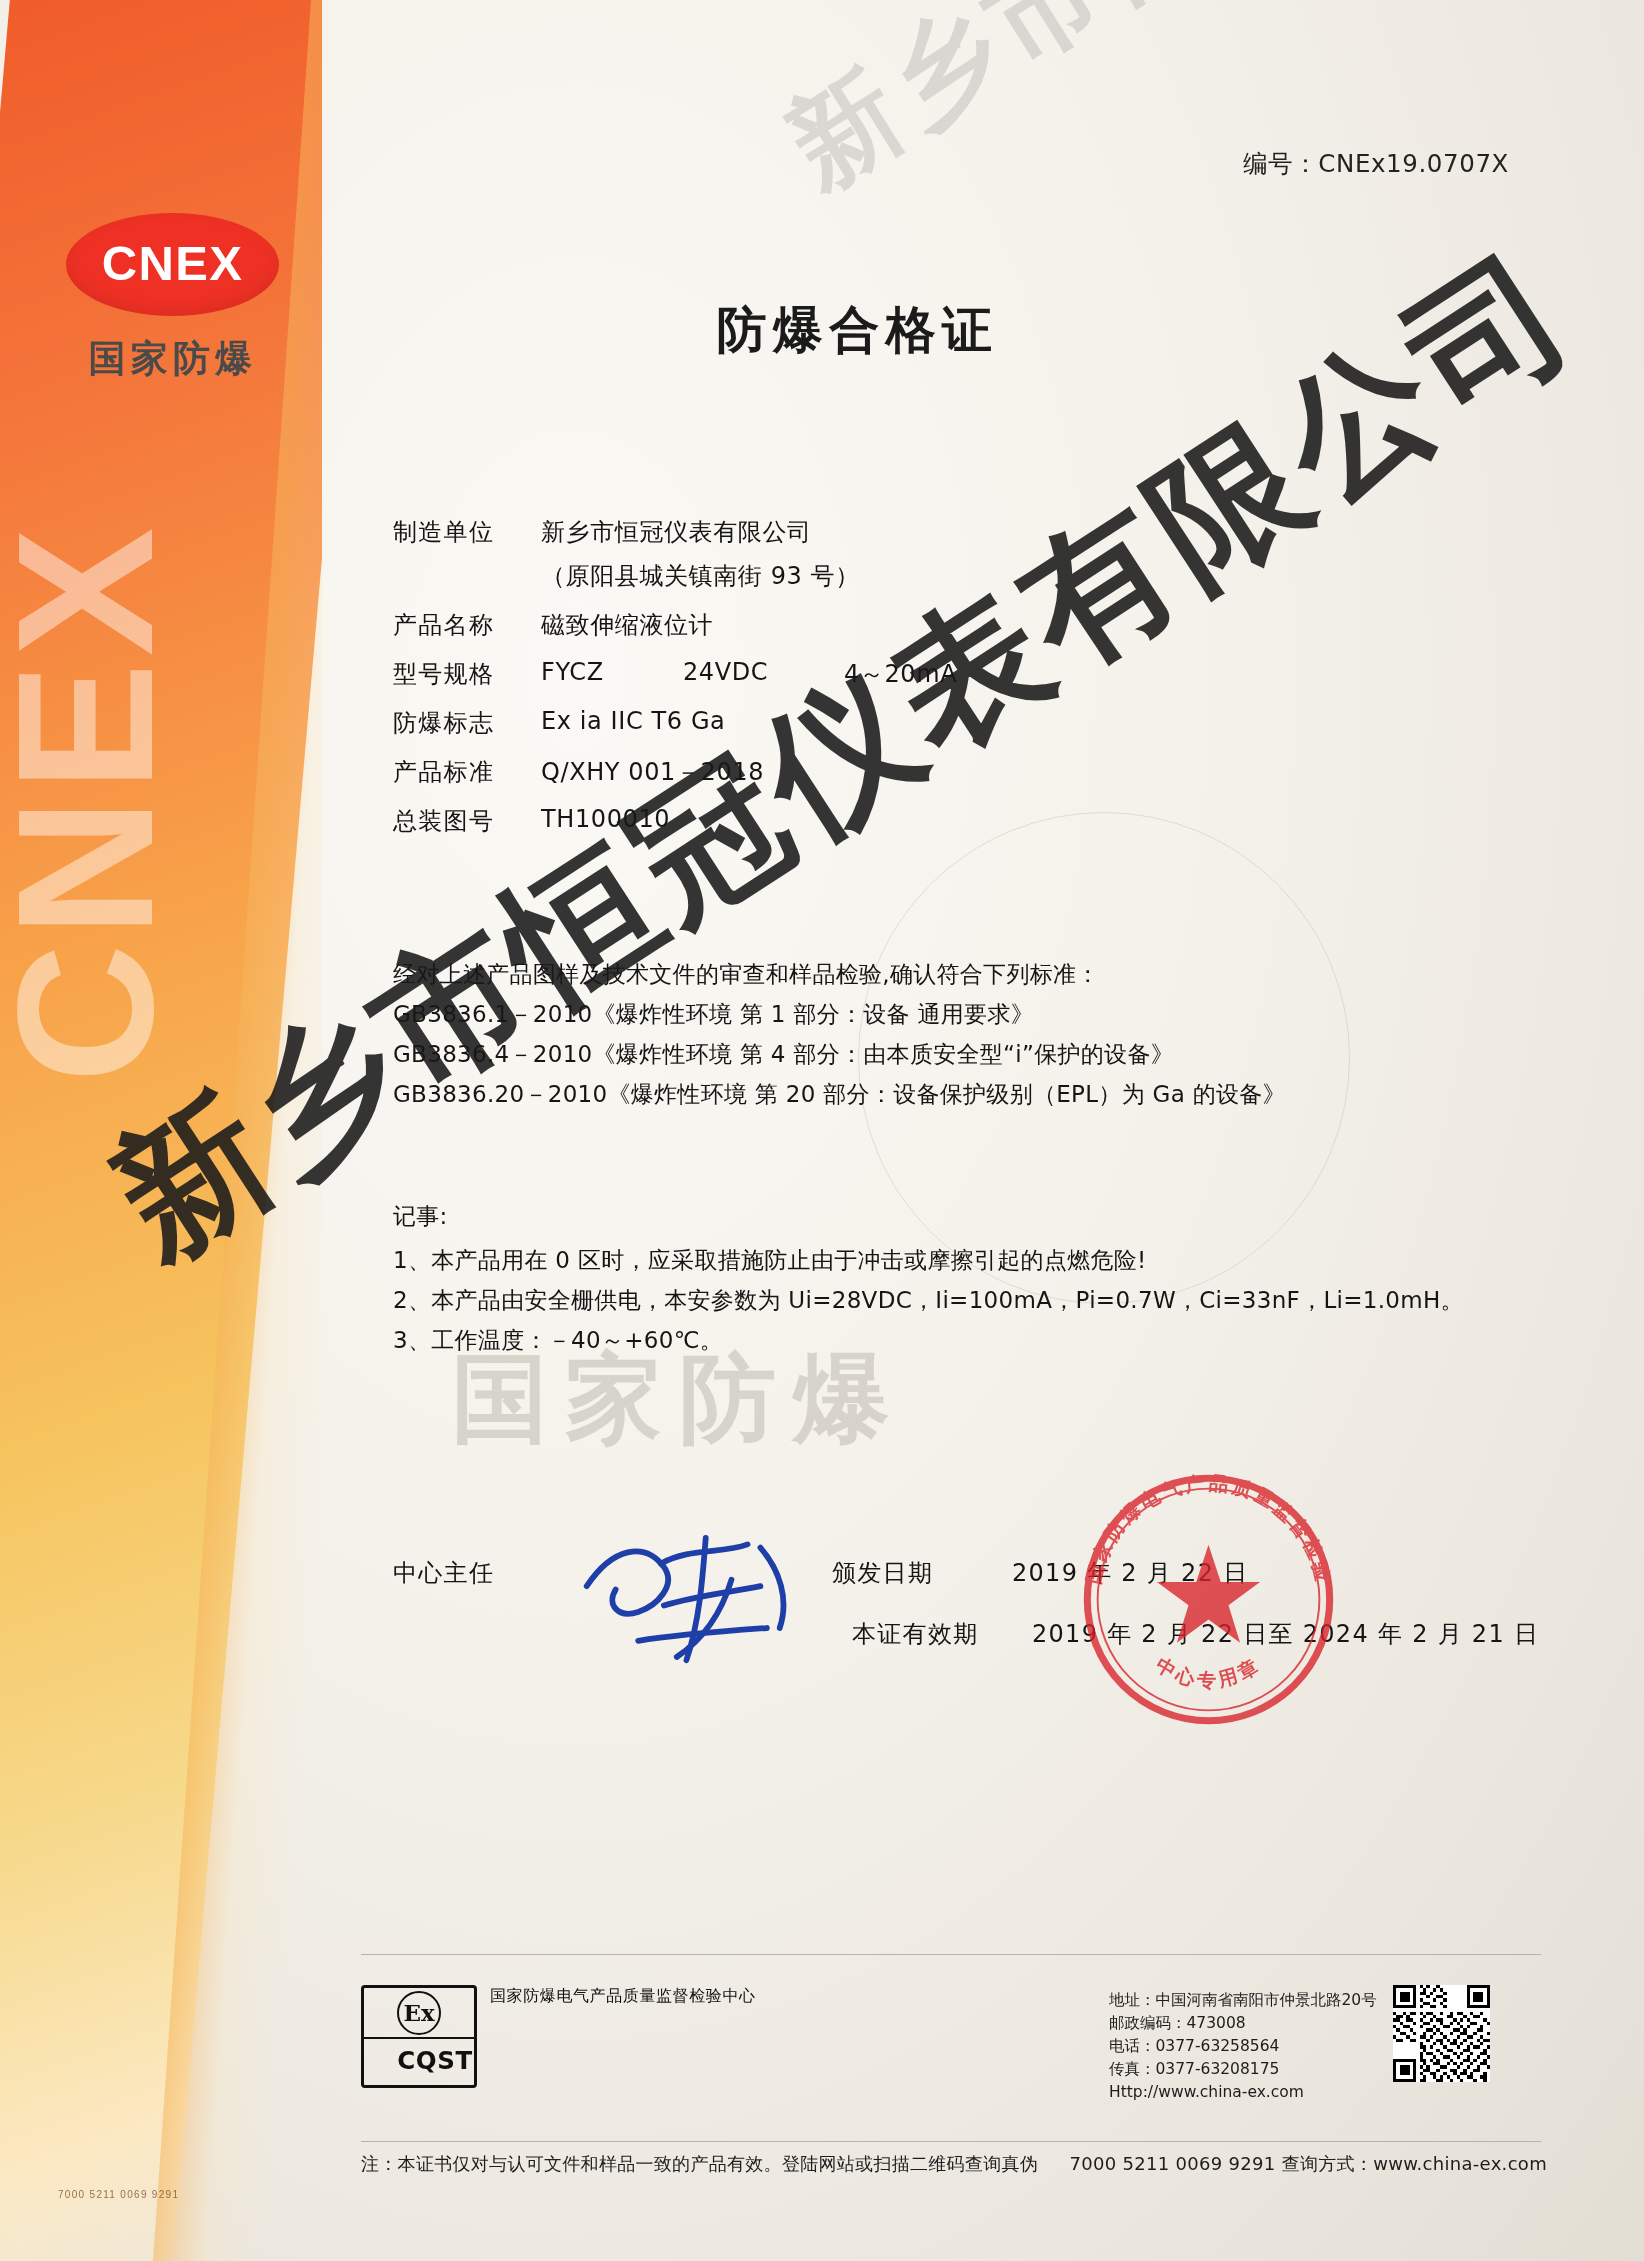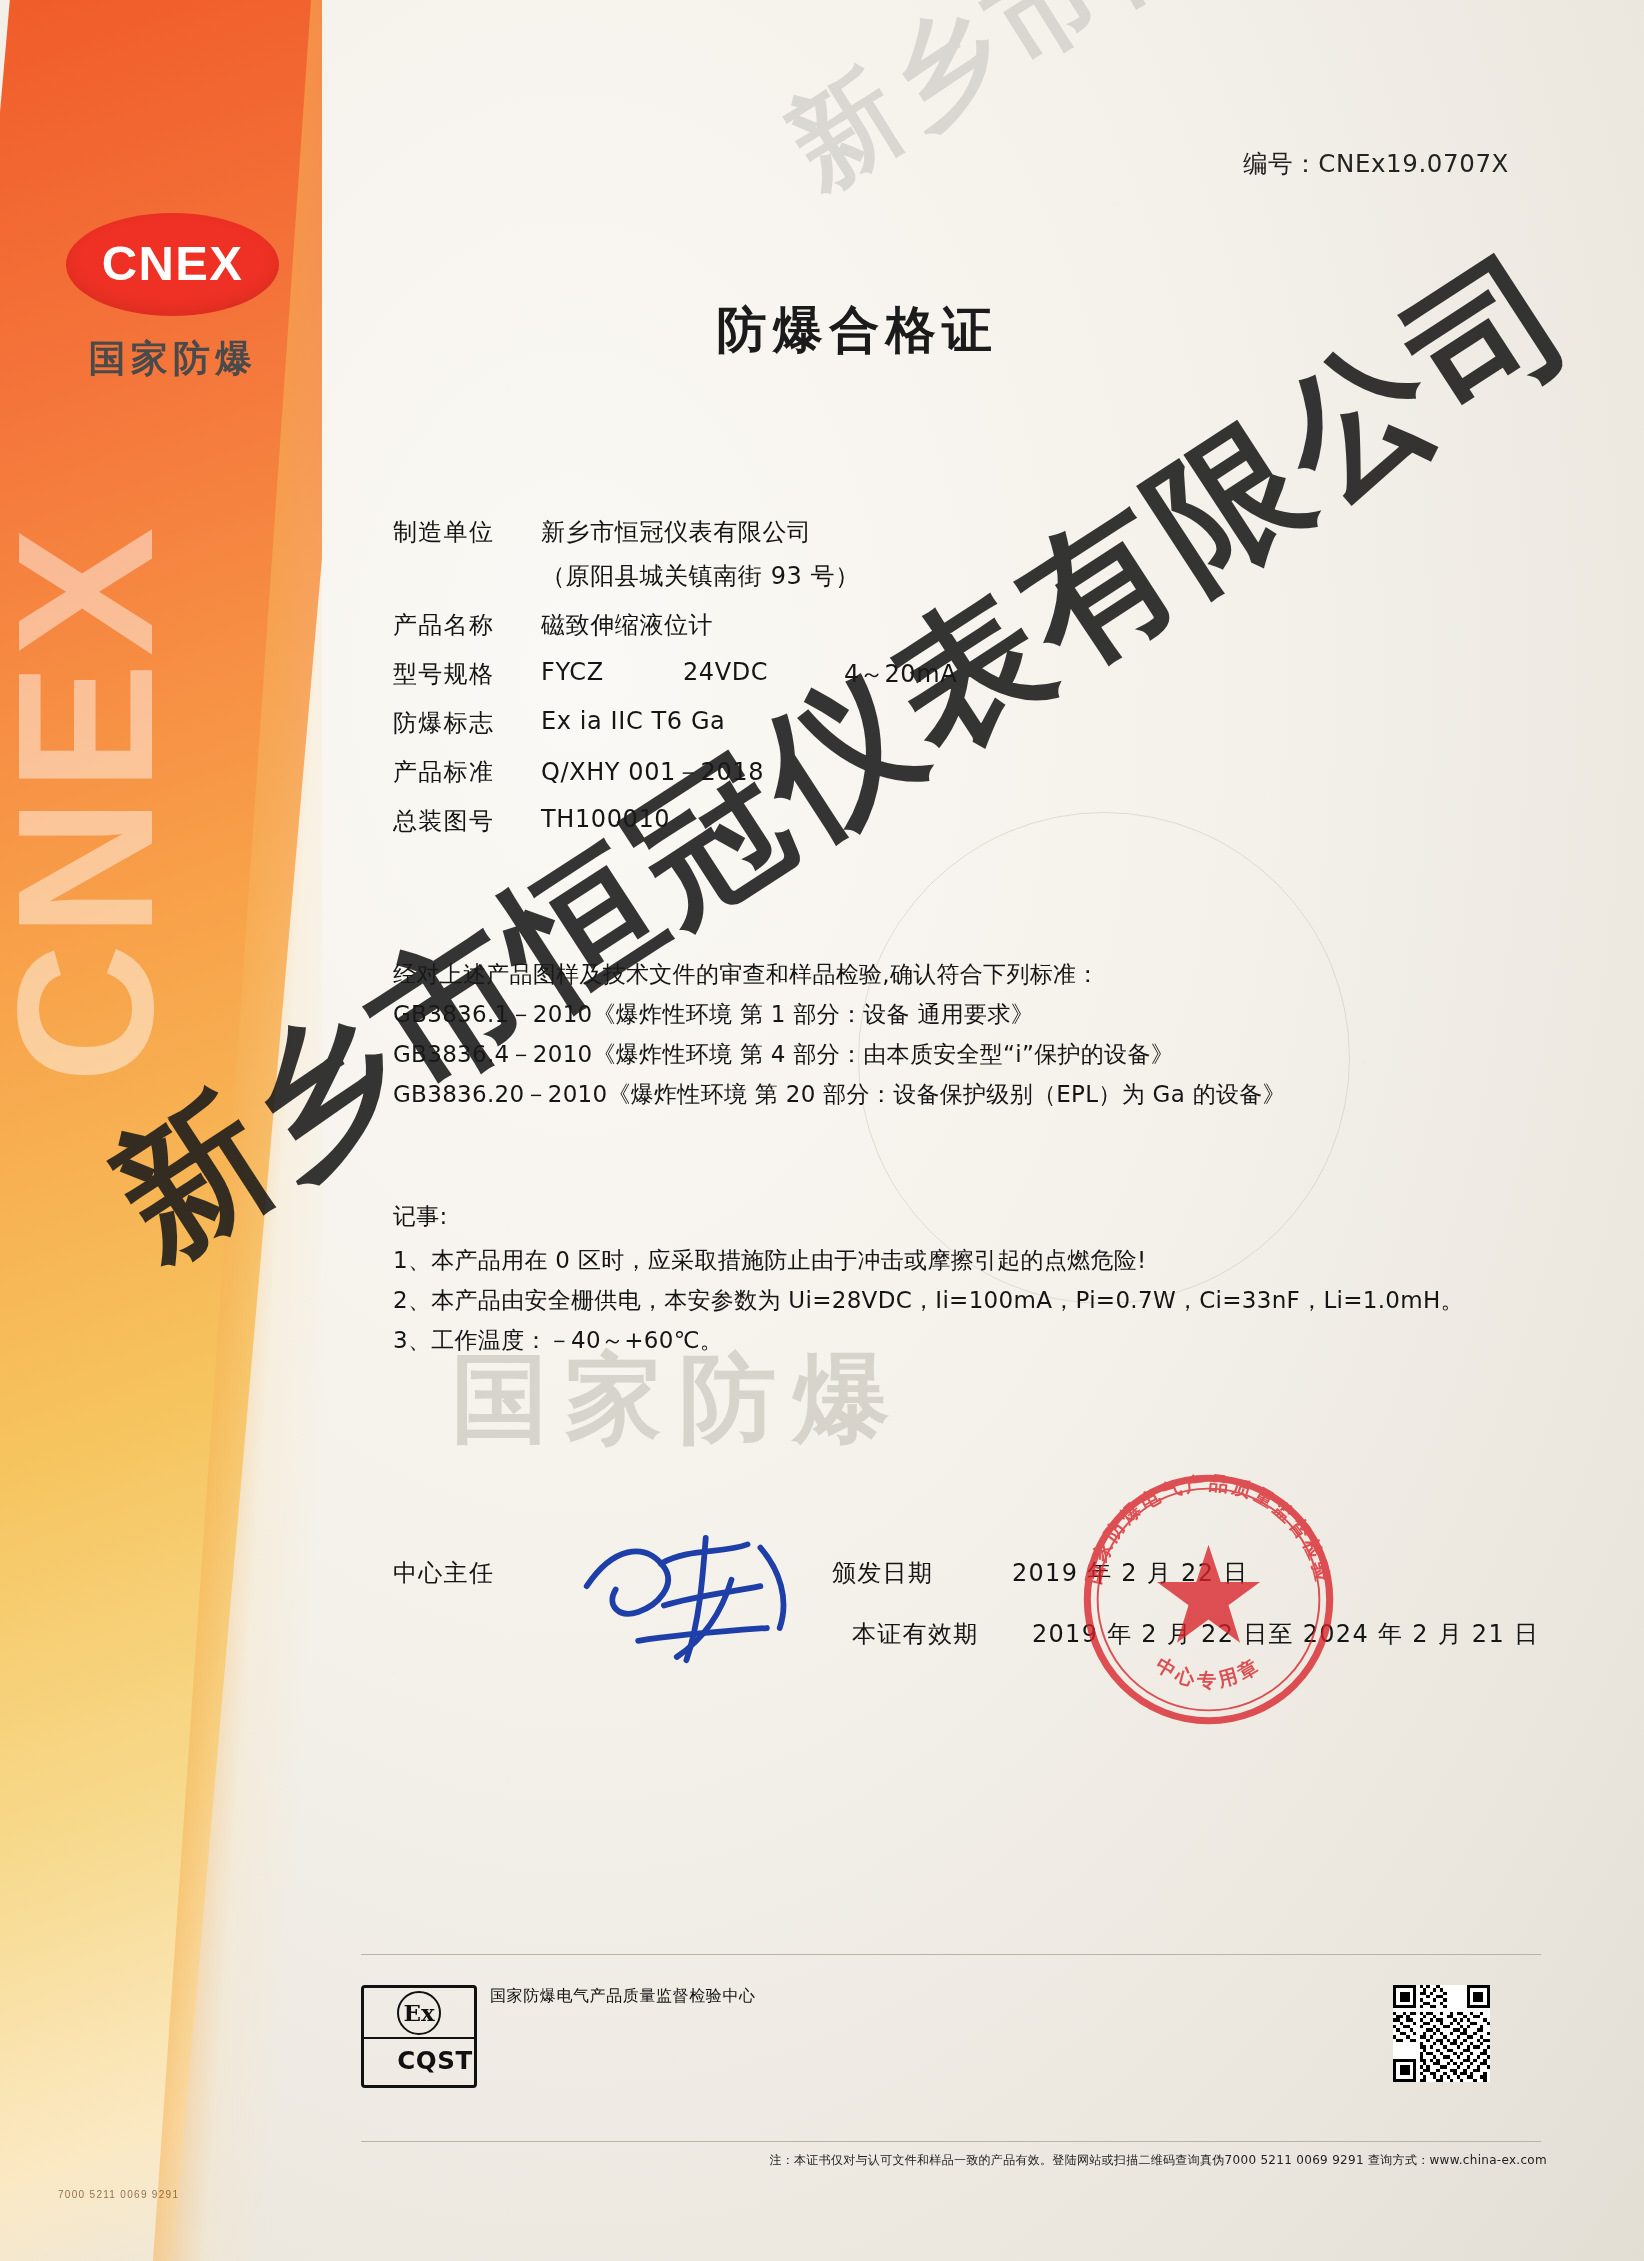--- a/index.html
+++ b/index.html
@@ -304,26 +304,26 @@
   #footer-note-rule {
     position: absolute;
     left: 361px; top: 2141px;
     width: 1180px; height: 1.3px;
     background: #b9b4a8;
   }
   #footer-note {
     position: absolute;
     left: 361px; top: 2152px;
     width: 1186px;
-    font-size: 12px;
+    font-size: 18px;
     color: #1d1d1d;
     letter-spacing: 0.3px;
     font-family: "DejaVu Sans", sans-serif;
     display: flex;
-    justify-content: flex-end;
+    justify-content: space-between;
   }
 
   
   .wm {
     position: absolute;
     pointer-events: none;
     user-select: none;
   }
   #wm-company {
     left: 761px; top: 97px;
@@ -499,20 +499,27 @@
       <div class="ex-top">
         <span class="ex-circle">Ex</span>
       </div>
       <div class="ex-bot">CQST</div>
     </div>
 
     <div id="org-lines">
       <div id="org-line1">国家防爆电气产品质量监督检验中心</div>
     </div>
 
+    <div id="contact">
+      <div>地址：中国河南省南阳市仲景北路20号</div>
+      <div>邮政编码：473008</div>
+      <div>电话：0377-63258564</div>
+      <div>传真：0377-63208175</div>
+      <div>Http://www.china-ex.com</div>
+    </div>
 
     <svg id="qr" viewBox="0 0 29 29" shape-rendering="crispEdges">
       <rect width="29" height="29" fill="#ffffff"></rect>
       <g fill="#000000">
         <rect x="0" y="0" width="7" height="1"></rect>
           <rect x="0" y="6" width="7" height="1"></rect>
         <rect x="0" y="0" width="1" height="7"></rect>
           <rect x="6" y="0" width="1" height="7"></rect>
         <rect x="2" y="2" width="3" height="3"></rect>
         <rect x="22" y="0" width="7" height="1"></rect>

